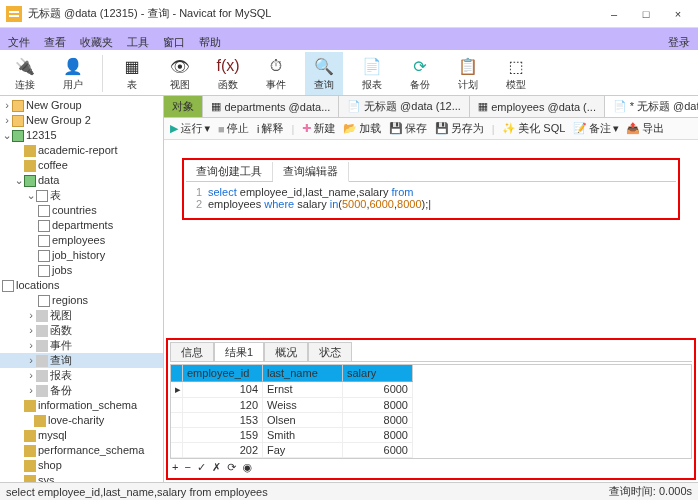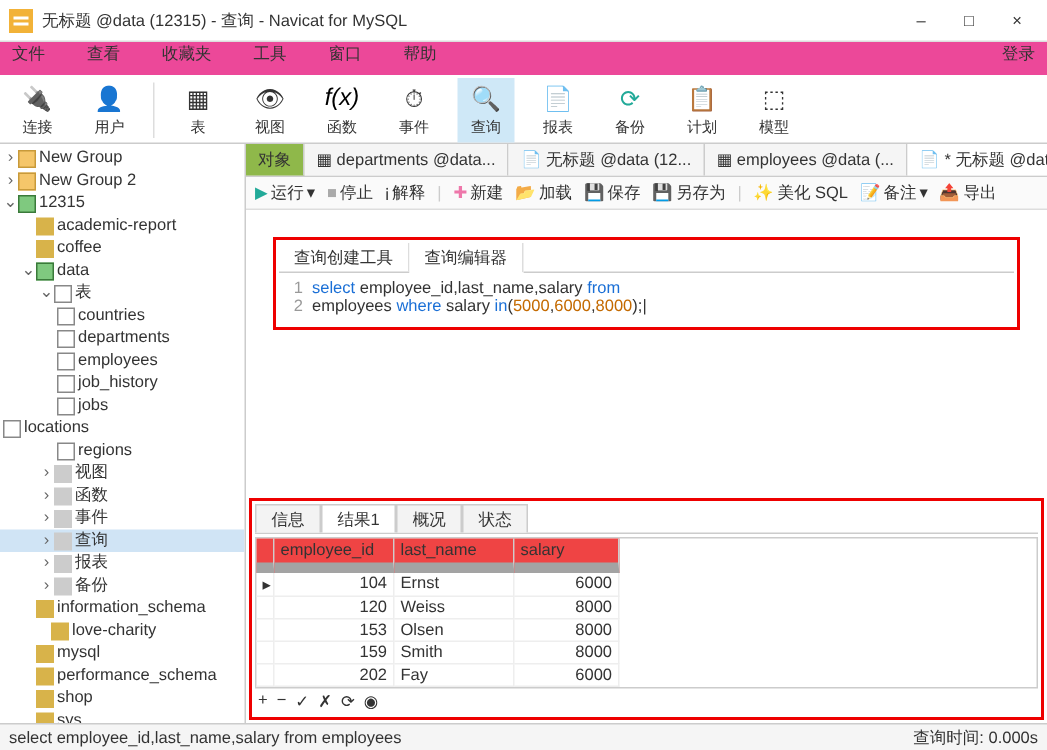--- a/index.html
+++ b/index.html
@@ -2,21 +2,21 @@
 <html><head>
 <meta charset="utf-8">
 <style>
 *{box-sizing:border-box;margin:0;padding:0;font-family:"Microsoft YaHei",Arial,sans-serif;font-size:11px;color:#333}
 body{background:#fff;width:698px;height:500px;overflow:hidden;position:relative}
 .tb{display:flex;align-items:center;height:28px;border-bottom:1px solid #ddd;padding:0 6px;background:#fff}
 .tb .ico{width:16px;height:16px;margin-right:6px;display:inline-block}
 .tb .title{flex:1}
 .wc{display:flex;align-items:center;gap:4px}
 .wbtn{width:28px;height:22px;text-align:center;line-height:22px;cursor:pointer}
-.menu{display:flex;height:22px;align-items:flex-start;gap:28px;padding:0 8px;background:#ec4899}
+.menu{display:flex;height:22px;align-items:flex-end;gap:14px;padding:0 8px;background:#c4b5fd}
 .menu span{cursor:pointer}
 .ribbon{display:flex;height:46px;border-bottom:1px solid #ccc;padding:2px 6px 0 6px;gap:10px;background:#fff}
 .rbtn{display:flex;flex-direction:column;align-items:center;justify-content:center;width:38px;cursor:pointer;padding:1px 0}
 .rbtn.active{background:#cfe8f7}
 .ric{width:22px;height:22px;display:flex;align-items:center;justify-content:center;font-size:16px}
 .rbtn .lab{font-size:10px;margin-top:1px}
 .split{width:1px;background:#ddd;margin:3px 0}
 .main{display:flex;height:404px}
 .tree{width:164px;border-right:1px solid #ccc;overflow:hidden;padding:2px 0;font-size:10px;line-height:15px}
 .tn{display:flex;align-items:center;padding:0 2px;white-space:nowrap;cursor:pointer}
@@ -41,21 +41,21 @@
 .line{display:flex}
 .ln{width:22px;text-align:right;color:#999;padding-right:6px}
 .kw{color:#1a6fd6}
 .num{color:#c46a00}
 .reswrap{border:2px solid #e00;margin:2px;padding:2px;position:relative}
 .rtabs{display:flex;height:20px;font-size:10px;border-bottom:1px solid #ccc}
 .rtab{padding:2px 10px;cursor:pointer;border-top:1px solid #ccc;border-left:1px solid #ccc;border-right:1px solid #ccc;background:#f3f3f3}
 .rtab.act{background:#fff}
 .grid{border:1px solid #ccc;margin-top:2px}
 .gh,.gr{display:flex;font-size:10px}
-.gh .c{background:#ef4444;border-right:1px solid #ccc;border-bottom:7px solid #a3a3a3;padding:2px 4px}
+.gh .c{background:#0ea5e9;border-right:1px solid #ccc;border-bottom:1px solid #a3a3a3;padding:2px 4px}
 .gr .c{border-right:1px solid #eee;border-bottom:1px solid #eee;padding:1px 4px;text-align:right}
 .gr .c.l{text-align:left}
 .c1{width:12px}.c2{width:80px}.c3{width:80px}.c4{width:70px}
 .nav{display:flex;gap:6px;padding:2px;font-size:12px;color:#666}
 .status{position:absolute;bottom:0;left:0;right:0;height:18px;border-top:1px solid #ccc;display:flex;align-items:center;padding:0 6px;background:#f5f5f5;font-size:10px;color:#555;justify-content:space-between}
 svg{display:block}
 </style>
 </head>
 <body>
 
@@ -98,21 +98,21 @@
  <div class="split"></div>
  <div class="rbtn">
       <div class="ric">▦</div>
       <div class="lab">表</div>
     </div>
  <div class="rbtn">
       <div class="ric">👁</div>
       <div class="lab">视图</div>
     </div>
  <div class="rbtn">
-      <div class="ric" style="color:#000000;font-style:italic">f(x)</div>
+      <div class="ric" style="color:#7f1d1d;">f(x)</div>
       <div class="lab">函数</div>
     </div>
  <div class="rbtn">
       <div class="ric">⏱</div>
       <div class="lab">事件</div>
     </div>
  <div class="rbtn active">
       <div class="ric">🔍</div>
       <div class="lab">查询</div>
     </div>

